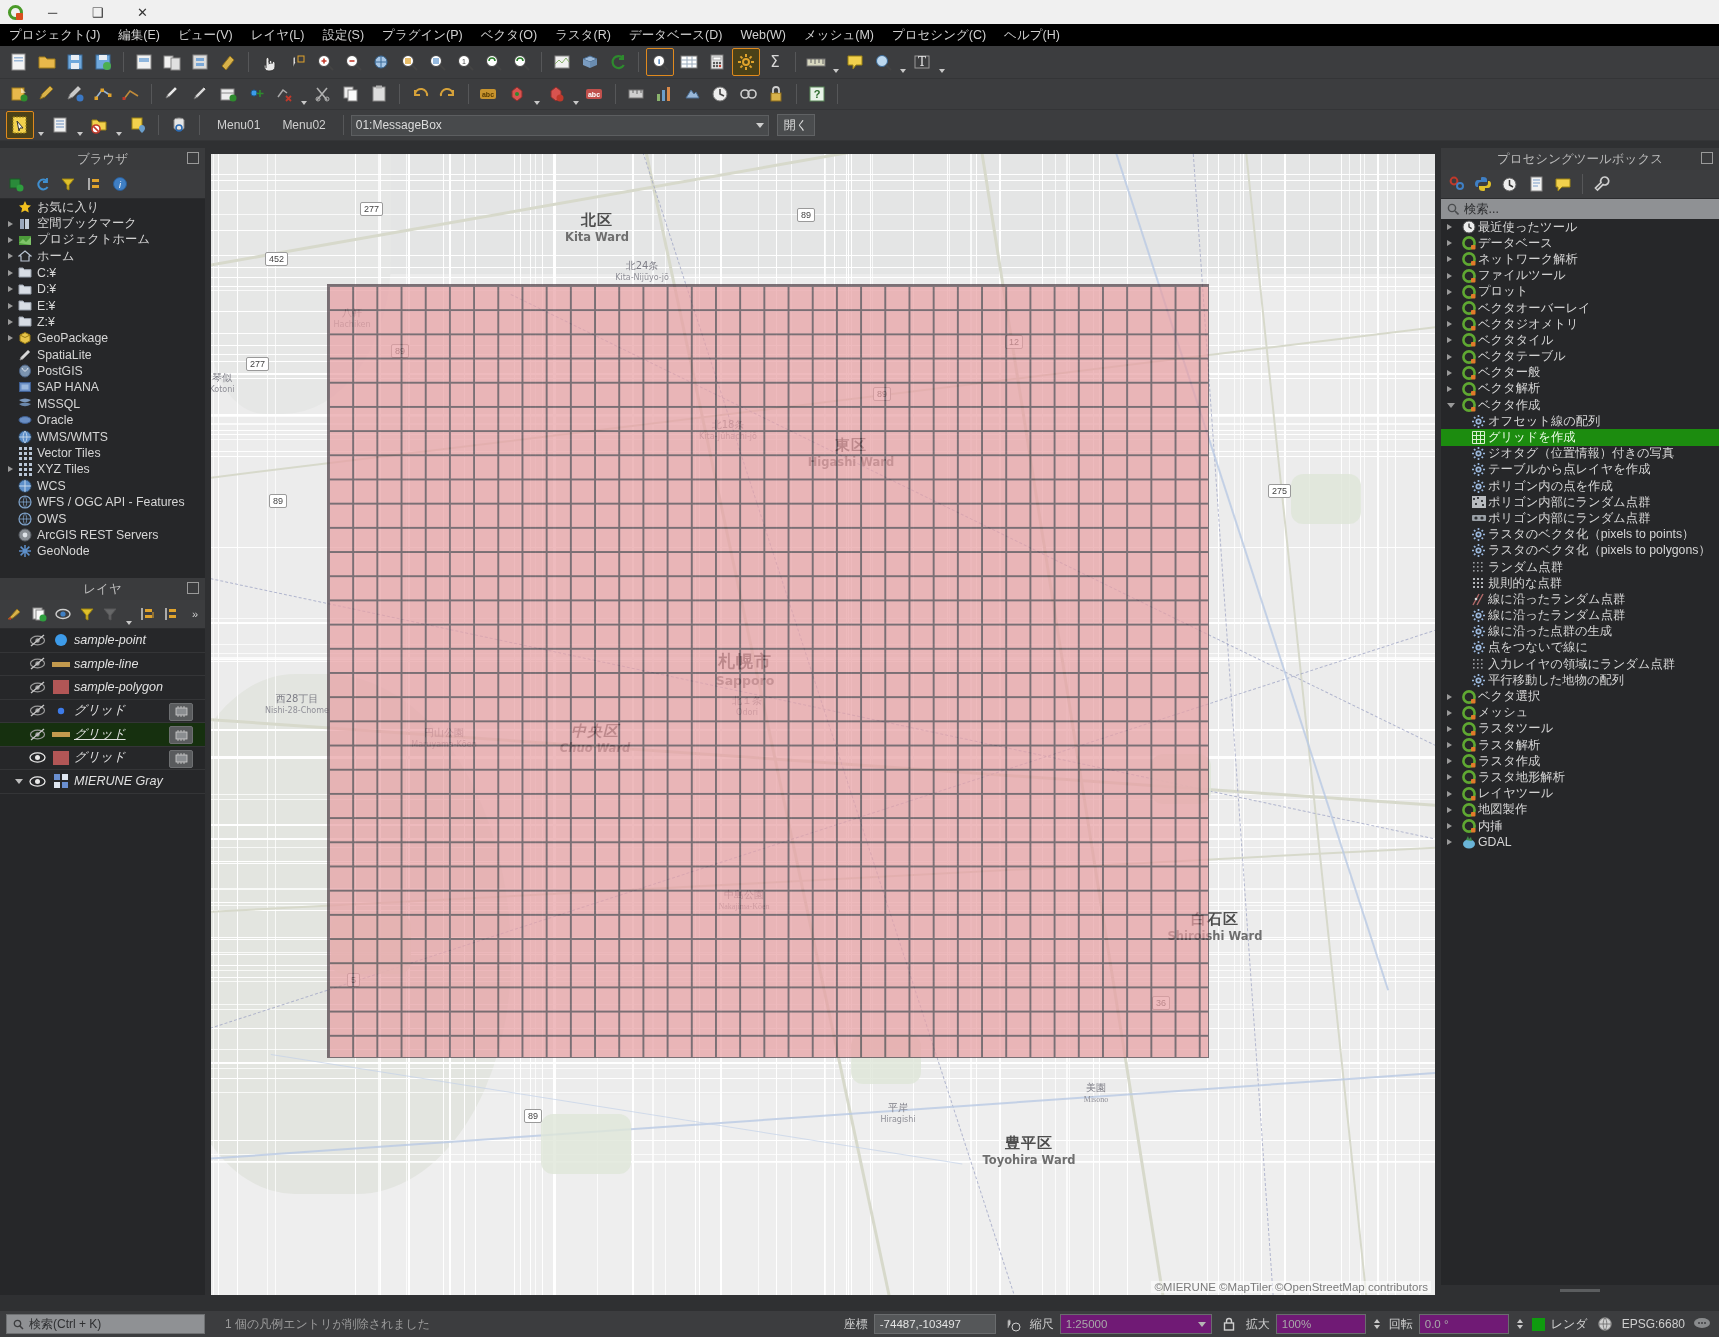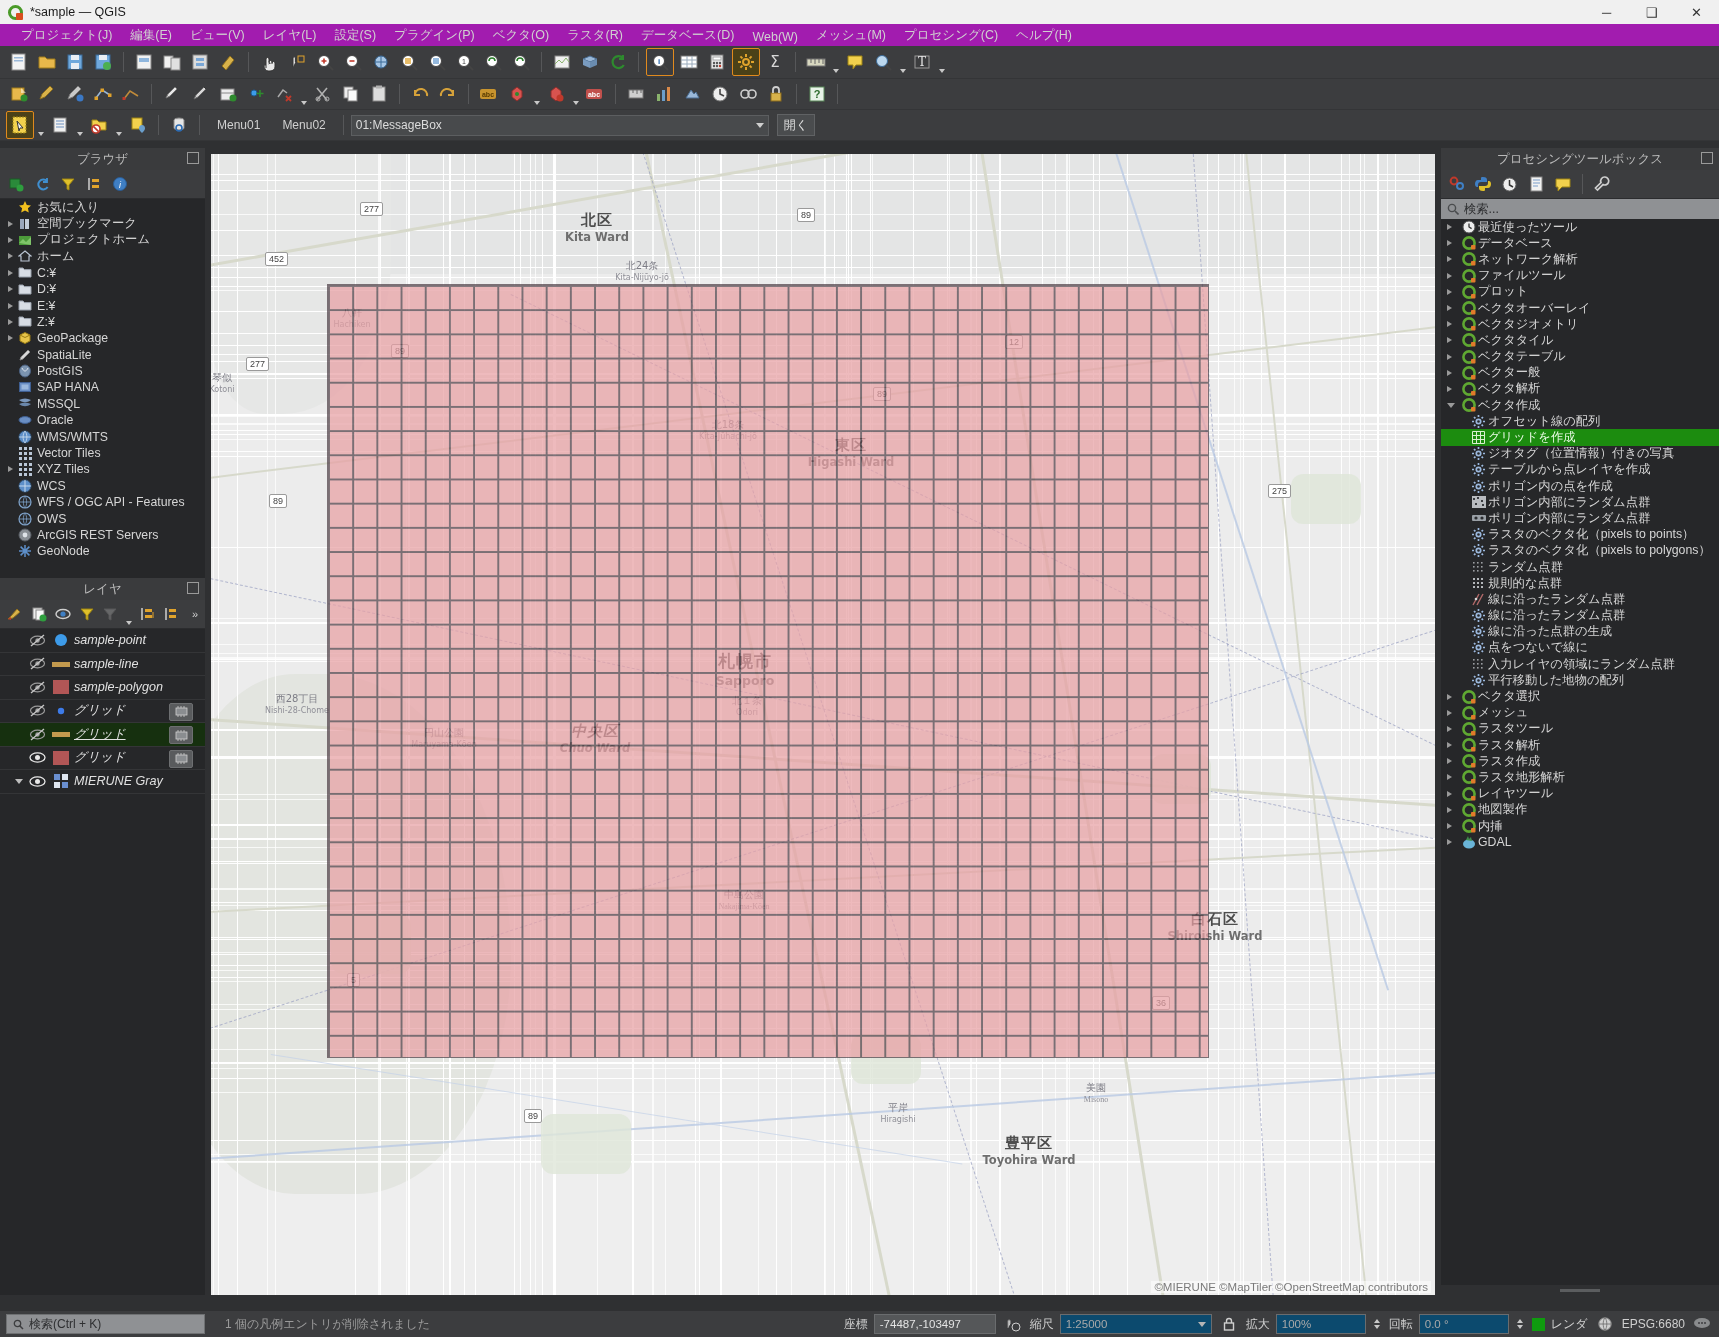--- a/index.html
+++ b/index.html
@@ -15,22 +15,22 @@
   .titlebar .qlogo .ring{position:absolute;inset:0;border-radius:50%;
         border:3px solid #4a9a28;box-sizing:border-box;}
   .titlebar .qlogo .dot{position:absolute;right:0;bottom:0;width:7px;height:7px;
         background:#d94e1f;border-radius:1px;}
   .titlebar .ttl{flex:1;}
   .winbtns{display:flex;height:24px;}
   .winbtn{width:45px;height:24px;display:flex;align-items:center;justify-content:center;
           color:#333;font-size:13px;}
 
   
-  .menubar{height:22px;background:#a21caf;display:flex;align-items:flex-end;
-           padding-left:12px;font-size:12.5px;color:#d0d0d0;}
+  .menubar{height:22px;background:#000000;display:flex;align-items:center;
+           padding-left:0;font-size:12.5px;color:#d0d0d0;}
   .menubar .mi{padding:2px 9px;white-space:nowrap;}
 
   
   .toolbar{display:flex;align-items:center;height:33px;background:#3c3d3f;
            border-bottom:1px solid #343537;padding-left:6px;gap:2px;}
   .tb2{height:32px;}
   .tb3{height:30px;}
   .tbtn{width:26px;height:26px;border-radius:2px;display:flex;align-items:center;
         justify-content:center;position:relative;flex:0 0 auto;}
   .tbtn svg{display:block;}
@@ -135,39 +135,38 @@
 
   
   .statusbar{position:absolute;left:0;right:0;bottom:0;height:26px;background:#3c3d3f;
              display:flex;align-items:center;padding:0 6px;gap:6px;font-size:12px;color:#cfcfcf;}
   .sb-search{width:185px;height:18px;background:#8f9194;color:#2e2f31;display:flex;
              align-items:center;gap:5px;padding:0 6px;font-size:12px;border:1px solid #6f7173;}
   .sb-msg{color:#9b9b9b;font-size:12px;padding-left:14px;flex:1;white-space:nowrap;}
   .sb-lab{color:#cfcfcf;white-space:nowrap;}
   .sb-field{height:18px;background:#555759;border:1px solid #6a6c6e;display:flex;align-items:center;
             padding:0 5px;color:#e4e4e4;font-size:11.5px;white-space:nowrap;}
-  .sb-field.ro{background:#0c4a6e;color:#a9a9a9;}
+  .sb-field.ro{background:#701a75;color:#a9a9a9;}
   .spin{width:11px;height:18px;display:flex;flex-direction:column;justify-content:center;
         align-items:center;gap:2px;}
   .spin i{width:0;height:0;border-left:3px solid transparent;border-right:3px solid transparent;display:block;}
   .spin i.u{border-bottom:4px solid #c9c9c9;}
   .spin i.d{border-top:4px solid #c9c9c9;}
   .greenbox{width:13px;height:13px;background:#0f9b0f;}
 </style>
 </head>
 <body>
 
 <div class="app">
 
   <div class="titlebar">
     <span class="qlogo">
       <span class="ring"></span>
         <span class="dot"></span>
     </span>
-    <span class="ttl">*sample — QGIS</span>
     <span class="winbtns">
       <span class="winbtn">─</span>
       <span class="winbtn">❑</span>
       <span class="winbtn close">✕</span>
     </span>
   </div>
 
   <div class="menubar" id="menubar">
       <span class="mi">プロジェクト(J)</span>
       <span class="mi">編集(E)</span>

